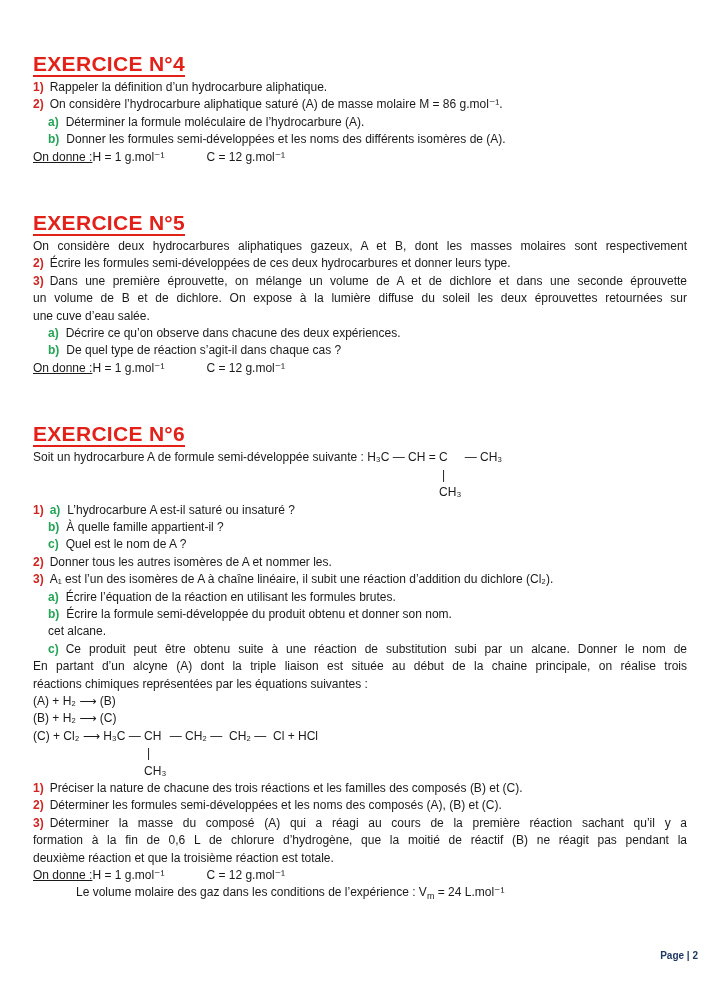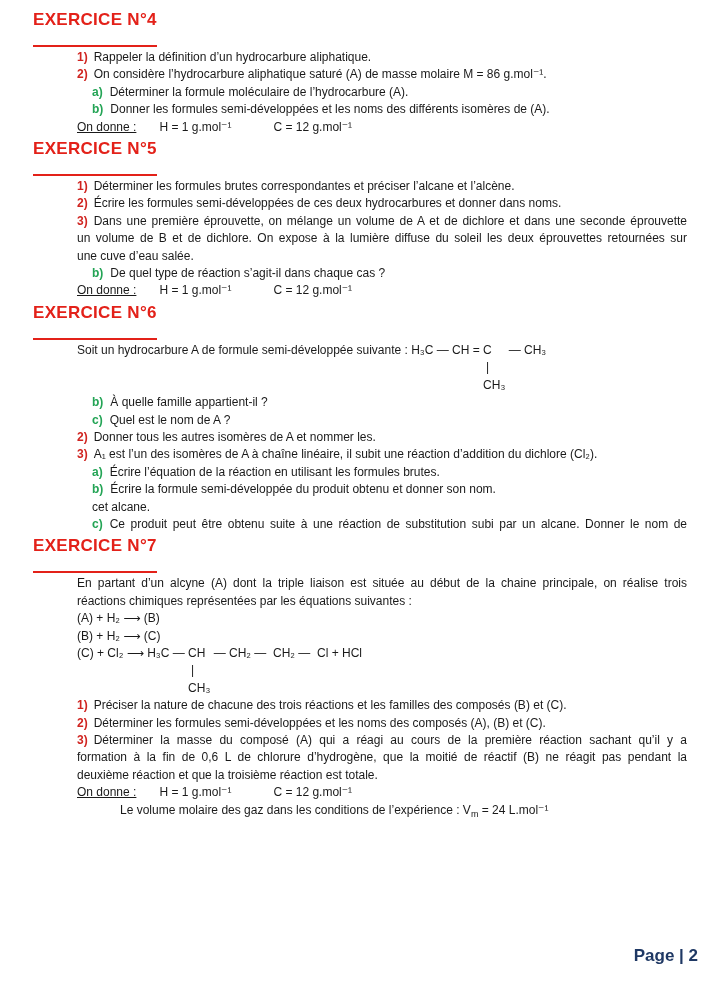--- a/index.html
+++ b/index.html
@@ -2,69 +2,70 @@
 <html><head>
 <meta charset="utf-8">
 <style>
   html,body{margin:0;padding:0;}
   body{
     width:720px;height:982px;background:#ffffff;position:relative;overflow:hidden;
     font-family:"Liberation Sans","DejaVu Sans",sans-serif;
     font-size:12px;line-height:17.4px;color:#1a1a1a;
   }
   .page{padding:7px 33px 0 33px;}
-  .line{white-space:pre;margin-left:44px;}
+  .line{white-space:pre;}
   .just{white-space:normal;text-align:justify;text-align-last:justify;}
   .ind{padding-left:15px;}
   .num{color:#d02420;font-weight:bold;padding-right:6px;}
   .let{color:#23a455;font-weight:bold;padding-right:7px;}
   .hline{margin:3px 0 2px;line-height:20px;}
-  .extitle{display:inline-block;font-size:17px;font-weight:700;letter-spacing:.3px;
-    color:#e32119;border-bottom:2px solid #e32119;padding-bottom:16px;line-height:19px;}
-  .ond{text-decoration:underline;padding-right:23px;}
+  .extitle{display:inline-block;font-size:21px;font-weight:700;letter-spacing:.3px;
+    color:#e32119;border-bottom:2px solid #e32119;padding-bottom:2px;line-height:19px;margin-top:44px;}
+  .ond{text-decoration:underline;padding-right:0;}
   .gap2{margin-left:42px;}
   .vstack{display:inline-flex;flex-direction:column;vertical-align:top;align-items:flex-start;}
   .vstack .bar{padding-left:3px;}
   .vmline{padding-left:43px;}
   sub{font-size:9px;line-height:0;}
-  .footer{position:absolute;right:22px;top:947px;color:#1f3864;font-weight:bold;font-size:17px;}
+  .footer{position:absolute;right:22px;top:947px;color:#1f3864;font-weight:bold;font-size:10px;}
 </style>
 </head>
 <body>
 
 <div class="page">
 
   <div class="hline"><span class="extitle">EXERCICE N°4</span></div>
   <div class="line"><span class="num">1)</span><span>Rappeler la définition d’un hydrocarbure aliphatique.</span></div>
   <div class="line"><span class="num">2)</span><span>On considère l’hydrocarbure aliphatique saturé (A) de masse molaire M = 86 g.mol⁻¹.</span></div>
   <div class="line ind"><span class="let">a)</span><span>Déterminer la formule moléculaire de l’hydrocarbure (A).</span></div>
   <div class="line ind"><span class="let">b)</span><span>Donner les formules semi-développées et les noms des différents isomères de (A).</span></div>
   <div class="line"><span class="ond">On donne :</span><span>H = 1 g.mol⁻¹</span><span class="gap2">C = 12 g.mol⁻¹</span></div>
 
   <div class="hline"><span class="extitle">EXERCICE N°5</span></div>
-  <div class="line"><span class="num">1)</span><span>Déterminer les formules brutes correspondantes et préciser l’alcane et l’alcène.</span></div>
-  <div class="line"><span class="num">2)</span><span>Écrire les formules semi-développées de ces deux hydrocarbures et donner dans noms.</span></div>
+  <div class="line just"><span>On considère deux hydrocarbures aliphatiques gazeux, A et B, dont les masses molaires sont respectivement</span></div>
+  <div class="line"><span class="num">2)</span><span>Écrire les formules semi-développées de ces deux hydrocarbures et donner leurs type.</span></div>
   <div class="line just"><span class="num">3)</span><span>Dans une première éprouvette, on mélange un volume de A et de dichlore et dans une seconde éprouvette</span></div>
   <div class="line just"><span>un volume de B et de dichlore. On expose à la lumière diffuse du soleil les deux éprouvettes retournées sur</span></div>
   <div class="line"><span>une cuve d’eau salée.</span></div>
+  <div class="line ind"><span class="let">a)</span><span>Décrire ce qu’on observe dans chacune des deux expériences.</span></div>
   <div class="line ind"><span class="let">b)</span><span>De quel type de réaction s’agit-il dans chaque cas ?</span></div>
   <div class="line"><span class="ond">On donne :</span><span>H = 1 g.mol⁻¹</span><span class="gap2">C = 12 g.mol⁻¹</span></div>
 
   <div class="hline"><span class="extitle">EXERCICE N°6</span></div>
   <div class="line"><span>Soit un hydrocarbure A de formule semi-développée suivante : H₃C — CH = </span><span class="vstack"><span>C</span><span class="bar">|</span><span>CH₃</span></span><span> — CH₃</span></div>
+  <div class="line"><span class="num">1)</span><span class="let">a)</span><span>L’hydrocarbure A est-il saturé ou insaturé ?</span></div>
   <div class="line ind"><span class="let">b)</span><span>À quelle famille appartient-il ?</span></div>
   <div class="line ind"><span class="let">c)</span><span>Quel est le nom de A ?</span></div>
   <div class="line"><span class="num">2)</span><span>Donner tous les autres isomères de A et nommer les.</span></div>
   <div class="line"><span class="num">3)</span><span>A₁ est l’un des isomères de A à chaîne linéaire, il subit une réaction d’addition du dichlore (Cl₂).</span></div>
   <div class="line ind"><span class="let">a)</span><span>Écrire l’équation de la réaction en utilisant les formules brutes.</span></div>
   <div class="line ind"><span class="let">b)</span><span>Écrire la formule semi-développée du produit obtenu et donner son nom.</span></div>
   <div class="line ind"><span>cet alcane.</span></div>
   <div class="line just ind"><span class="let">c)</span><span>Ce produit peut être obtenu suite à une réaction de substitution subi par un alcane. Donner le nom de</span></div>
 
-  <div class="hline"><span class="extitle">EXERCICE N°7</span></div>
   <div class="line just"><span>En partant d’un alcyne (A) dont la triple liaison est située au début de la chaine principale, on réalise trois</span></div>
   <div class="line"><span>réactions chimiques représentées par les équations suivantes :</span></div>
   <div class="line"><span>(A) + H₂ ⟶ (B)</span></div>
   <div class="line"><span>(B) + H₂ ⟶ (C)</span></div>
   <div class="line"><span>(C) + Cl₂ ⟶ H₃C — </span><span class="vstack"><span>CH</span><span class="bar">|</span><span>CH₃</span></span><span> — CH₂ —  CH₂ —  Cl + HCl</span></div>
   <div class="line"><span class="num">1)</span><span>Préciser la nature de chacune des trois réactions et les familles des composés (B) et (C).</span></div>
   <div class="line"><span class="num">2)</span><span>Déterminer les formules semi-développées et les noms des composés (A), (B) et (C).</span></div>
   <div class="line just"><span class="num">3)</span><span>Déterminer la masse du composé (A) qui a réagi au cours de la première réaction sachant qu’il y a</span></div>
   <div class="line just"><span>formation à la fin de 0,6 L de chlorure d’hydrogène, que la moitié de réactif (B) ne réagit pas pendant la</span></div>
   <div class="line"><span>deuxième réaction et que la troisième réaction est totale.</span></div>

